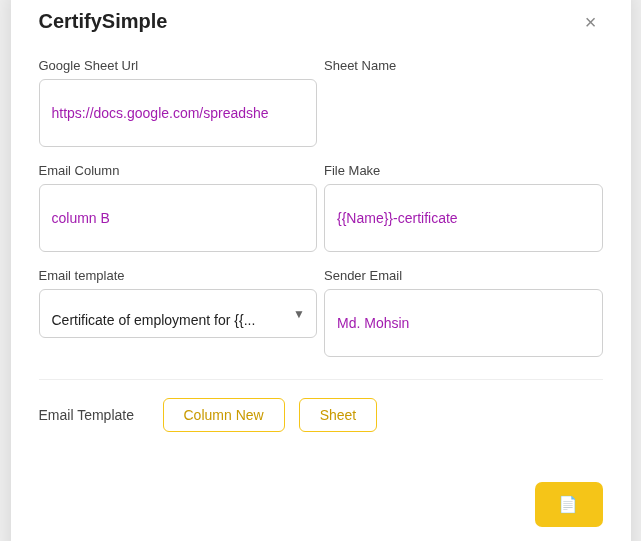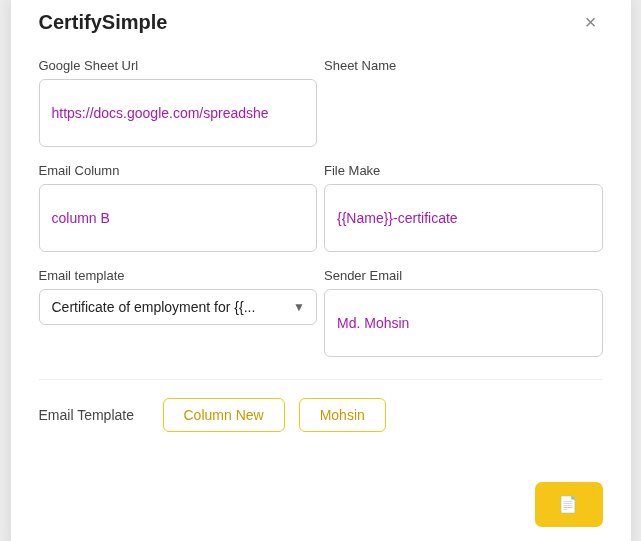--- a/index.html
+++ b/index.html
@@ -22,21 +22,21 @@
       background: #ffffff;
       border-radius: 8px;
       width: 620px;
       padding: 24px 28px 28px 28px;
       box-shadow: 0 4px 24px rgba(0,0,0,0.13);
       position: relative;
     }
 
     .dialog-header {
       display: flex;
-      align-items: center;
+      align-items: flex-start;
       justify-content: space-between;
       margin-bottom: 24px;
     }
 
     .dialog-title {
       font-size: 20px;
       font-weight: 600;
       color: #222;
     }
 
@@ -84,21 +84,21 @@
       position: relative;
       display: flex;
       align-items: center;
     }
 
     .select-wrapper select {
       appearance: none;
       -webkit-appearance: none;
       border: 1.5px solid #d0d0d0;
       border-radius: 6px;
-      padding: 9px 36px 9px 12px;
+      padding: 22px 36px 9px 12px;
       font-size: 14px;
       color: #222;
       outline: none;
       background: #fff;
       width: 100%;
       cursor: pointer;
     }
 
     .select-arrow {
       position: absolute;
@@ -208,21 +208,21 @@
       <label class="form-label">Sender Email</label>
       <input class="form-input" type="text" value="Md. Mohsin" style="">
     </div>
   </div>
 
   <hr class="divider">
 
   <div class="email-template-row">
     <span class="email-template-label">Email Template</span>
     <button class="btn-outline-yellow">Column New</button>
-    <button class="btn-outline-yellow">Mohsin</button>
+    <button class="btn-outline-yellow">Sheet</button>
   </div>
 
   <div class="footer-row">
     <button class="btn-make-certificates">
       <span class="cert-icon">📄</span>
     </button>
   </div>
 </div>
 
 </body></html>

